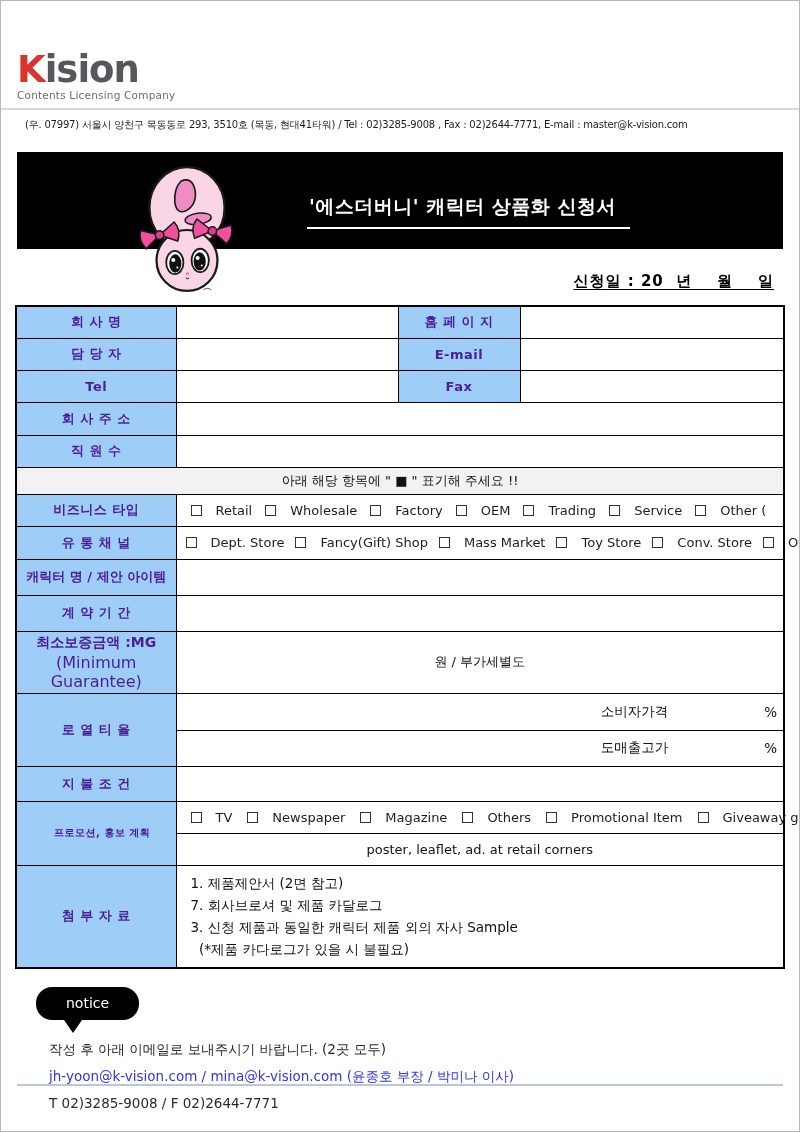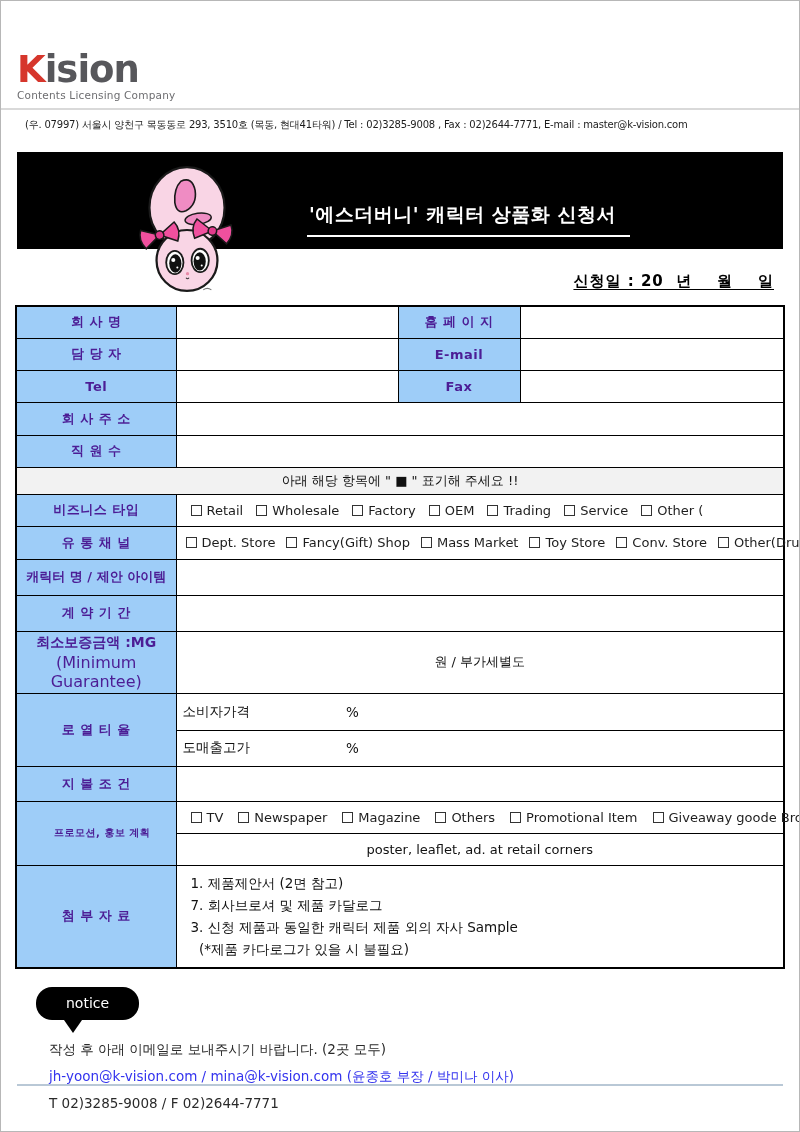--- a/index.html
+++ b/index.html
@@ -13,40 +13,40 @@
   .logo-block { padding:50px 0 0 16px; }
   .logo-word { font-size:37px; font-weight:bold; letter-spacing:-1px; line-height:1; }
   .logo-k { color:#d6362c; }
   .logo-rest { color:#57575b; }
   .logo-tagline { font-size:10.5px; color:#6d6d70; margin-top:1px; letter-spacing:.2px; }
   .header-rule { border:none; border-top:2px solid #d9d9d9; margin-top:7px; }
   .address-line { font-size:10px; color:#1c1c1c; padding:8px 10px 0 24px; letter-spacing:-0.2px; }
   
   .banner { position:relative; margin:20px 16px 0 16px; height:97px; background:#000; }
   .banner-title {
-    position:absolute; left:290px; top:50px; color:#fff; font-size:19px; font-weight:bold;
+    position:absolute; left:290px; top:42px; color:#fff; font-size:19px; font-weight:bold;
     border-bottom:2px solid #fff; padding:0 14px 7px 2px; letter-spacing:.5px; white-space:nowrap;
   }
   .bunny { position:absolute; left:118px; top:12px; width:104px; height:132px; z-index:2; }
   
   .date-line { text-align:right; margin:22px 25px 0 0; }
   .date-text { font-size:15px; font-weight:bold; text-decoration:underline; text-underline-offset:3px; letter-spacing:1px; }
   
   table.form { border-collapse:collapse; table-layout:fixed; width:768px; margin:14px auto 0 auto; border:2px solid #000; }
   table.form th, table.form td { border:1px solid #000; padding:2px 6px; font-size:13px; vertical-align:middle; }
   th.hdr { background:#9ecdf8; color:#4c1d95; font-weight:bold; font-size:15px; text-align:center; letter-spacing:.5px; }
   th.hdr.small { font-size:13px; letter-spacing:0; }
   th.hdr .sub { font-weight:normal; font-size:16px; display:block; margin-top:1px; }
   td.field { background:#fff; }
   td.strip { background:#f2f2f2; text-align:center; font-size:13px; color:#111; }
   .cb-row { display:flex; align-items:center; flex-wrap:nowrap; gap:13px; padding-left:8px; white-space:nowrap; color:#1d1d1d; }
-  .cb-item { display:inline-flex; align-items:center; gap:5px; font-size:13px; }
+  .cb-item { display:inline-flex; align-items:center; gap:14px; font-size:13px; }
   .cb-box { display:inline-block; width:11px; height:11px; border:1.4px solid #333; background:#fff; flex:0 0 auto; }
   .center-note { text-align:center; font-size:13.5px; color:#111; }
-  .royalty-line { display:flex; justify-content:flex-start; align-items:center; gap:96px; font-size:13.5px; color:#111; }
+  .royalty-line { display:flex; justify-content:flex-end; align-items:center; gap:96px; font-size:13.5px; color:#111; }
   .attach-lines { font-size:13.5px; color:#111; line-height:1.65; padding:4px 2px 4px 8px; }
   
   .notice-wrap { position:relative; margin:18px 0 0 35px; }
   .notice-bubble {
     display:inline-block; background:#000; color:#fff; font-size:14px;
     padding:8px 30px 9px 30px; border-radius:16px;
   }
   .notice-tail {
     position:absolute; left:28px; top:33px; width:0; height:0;
     border-left:9px solid transparent; border-right:9px solid transparent; border-top:13px solid #000;

